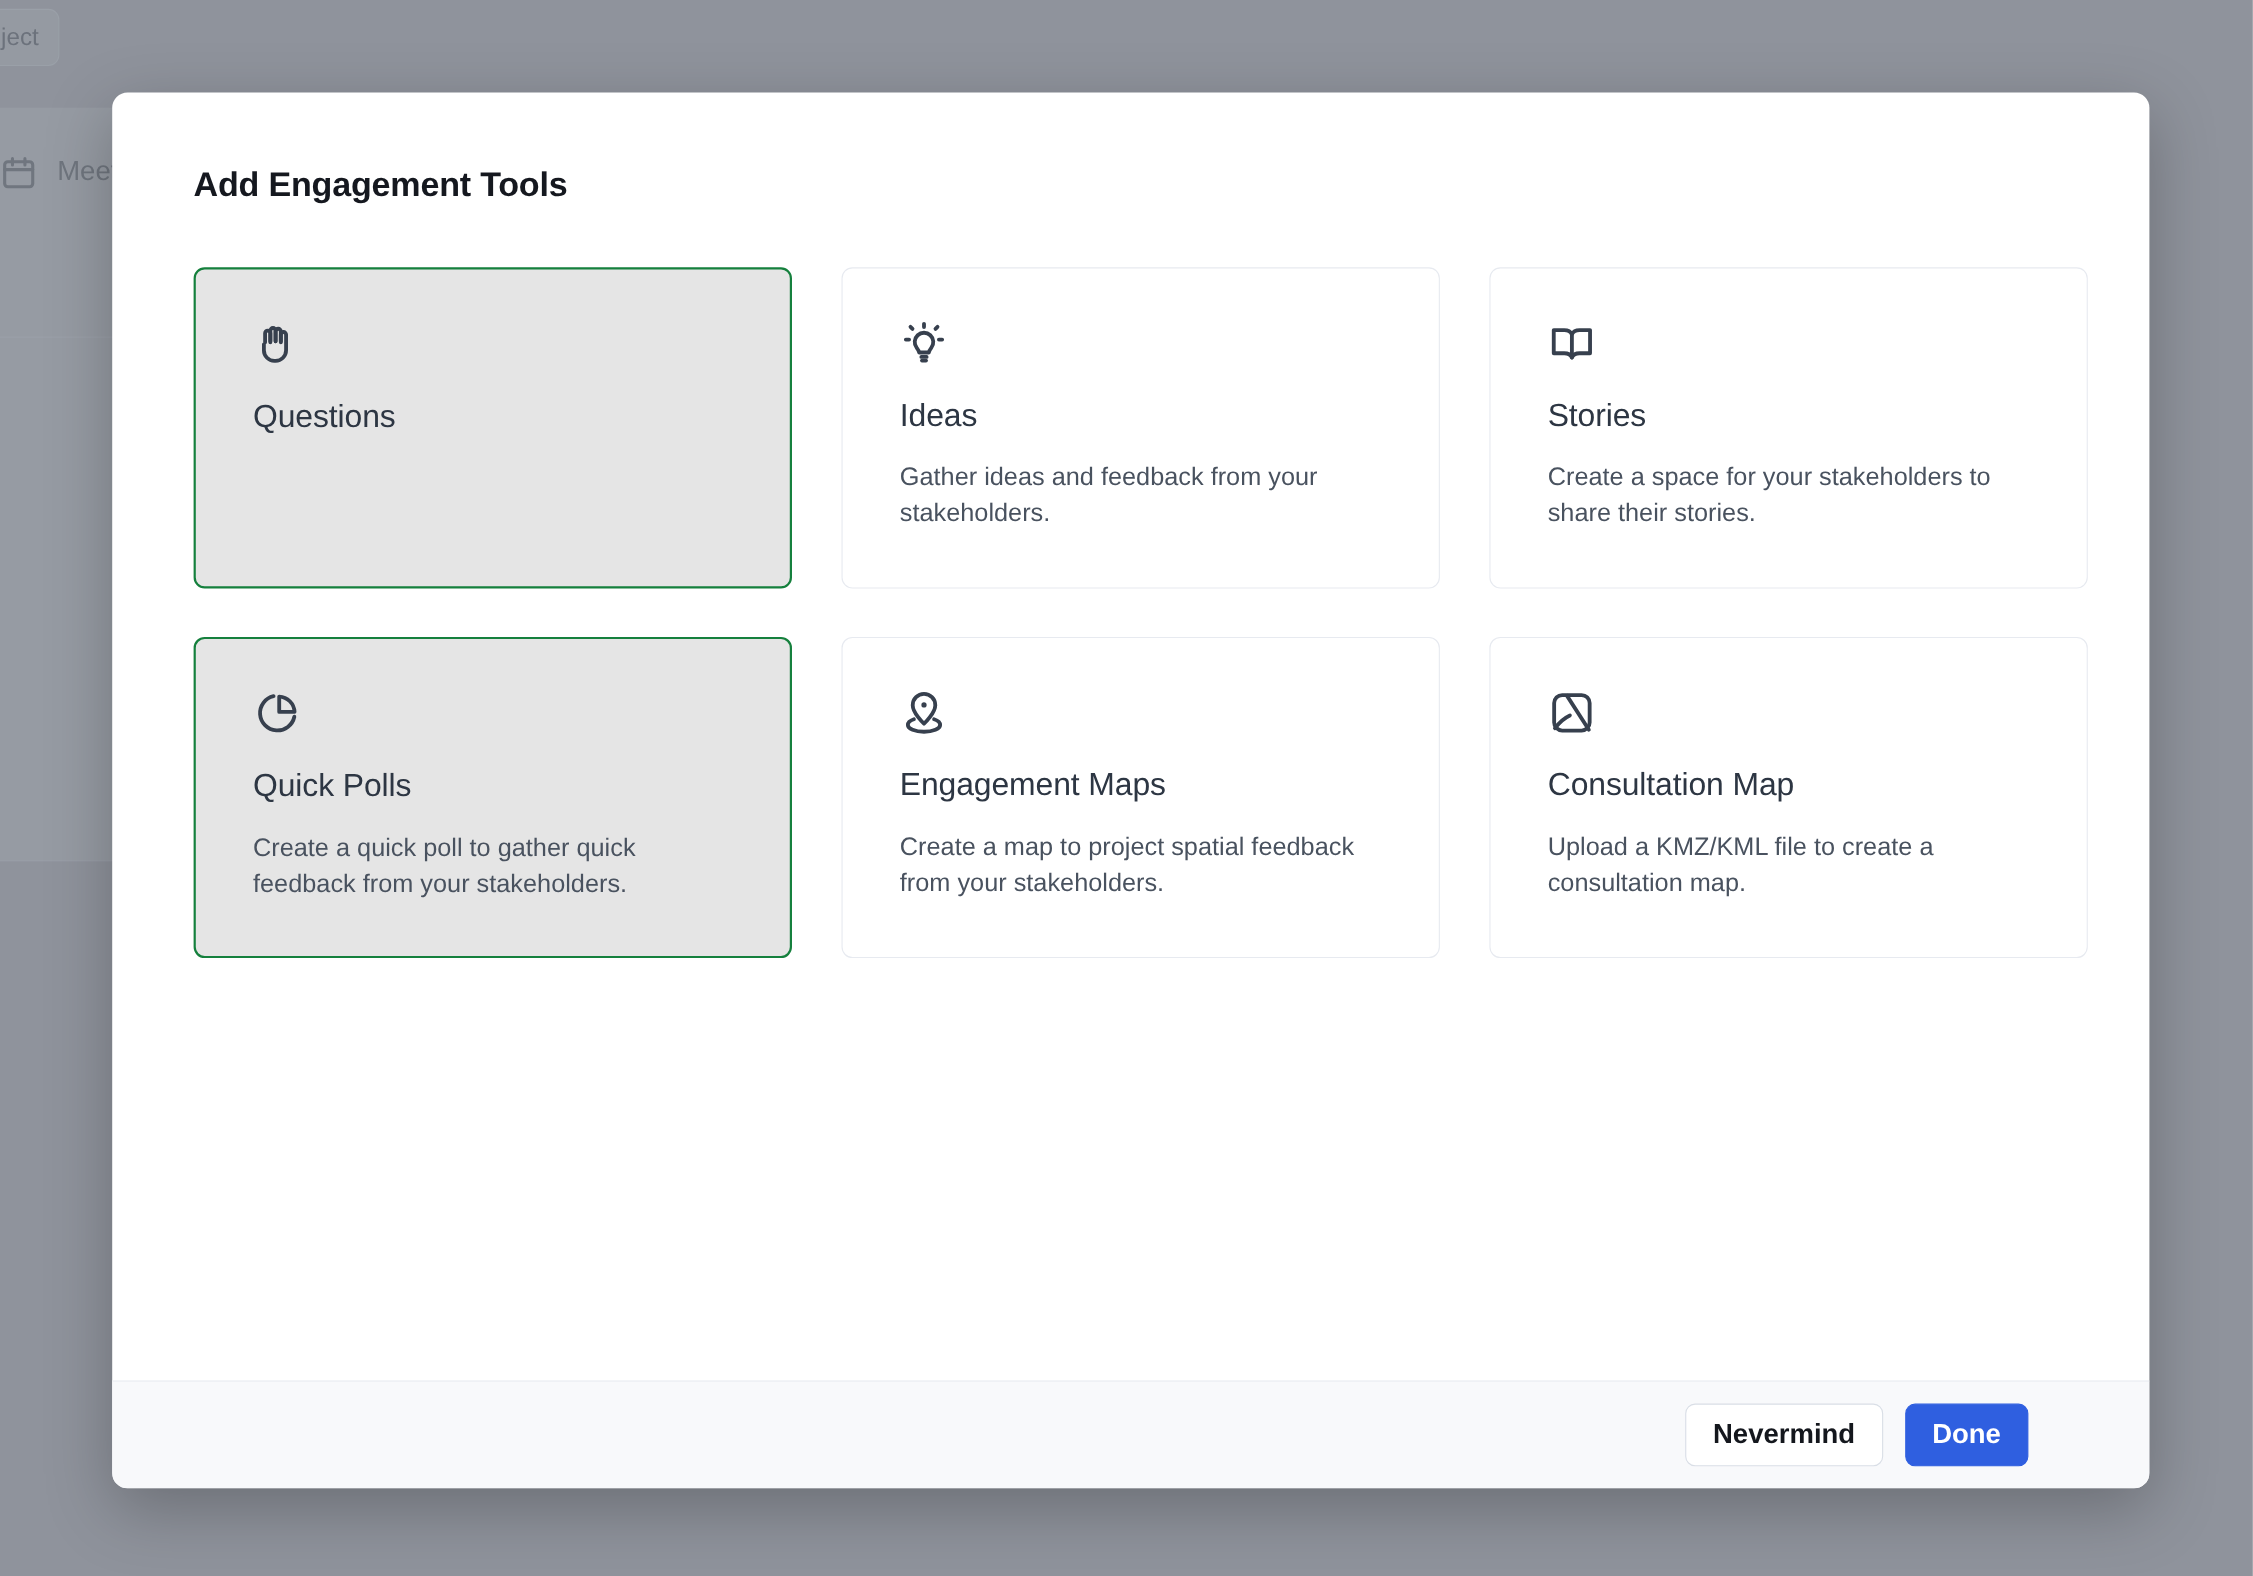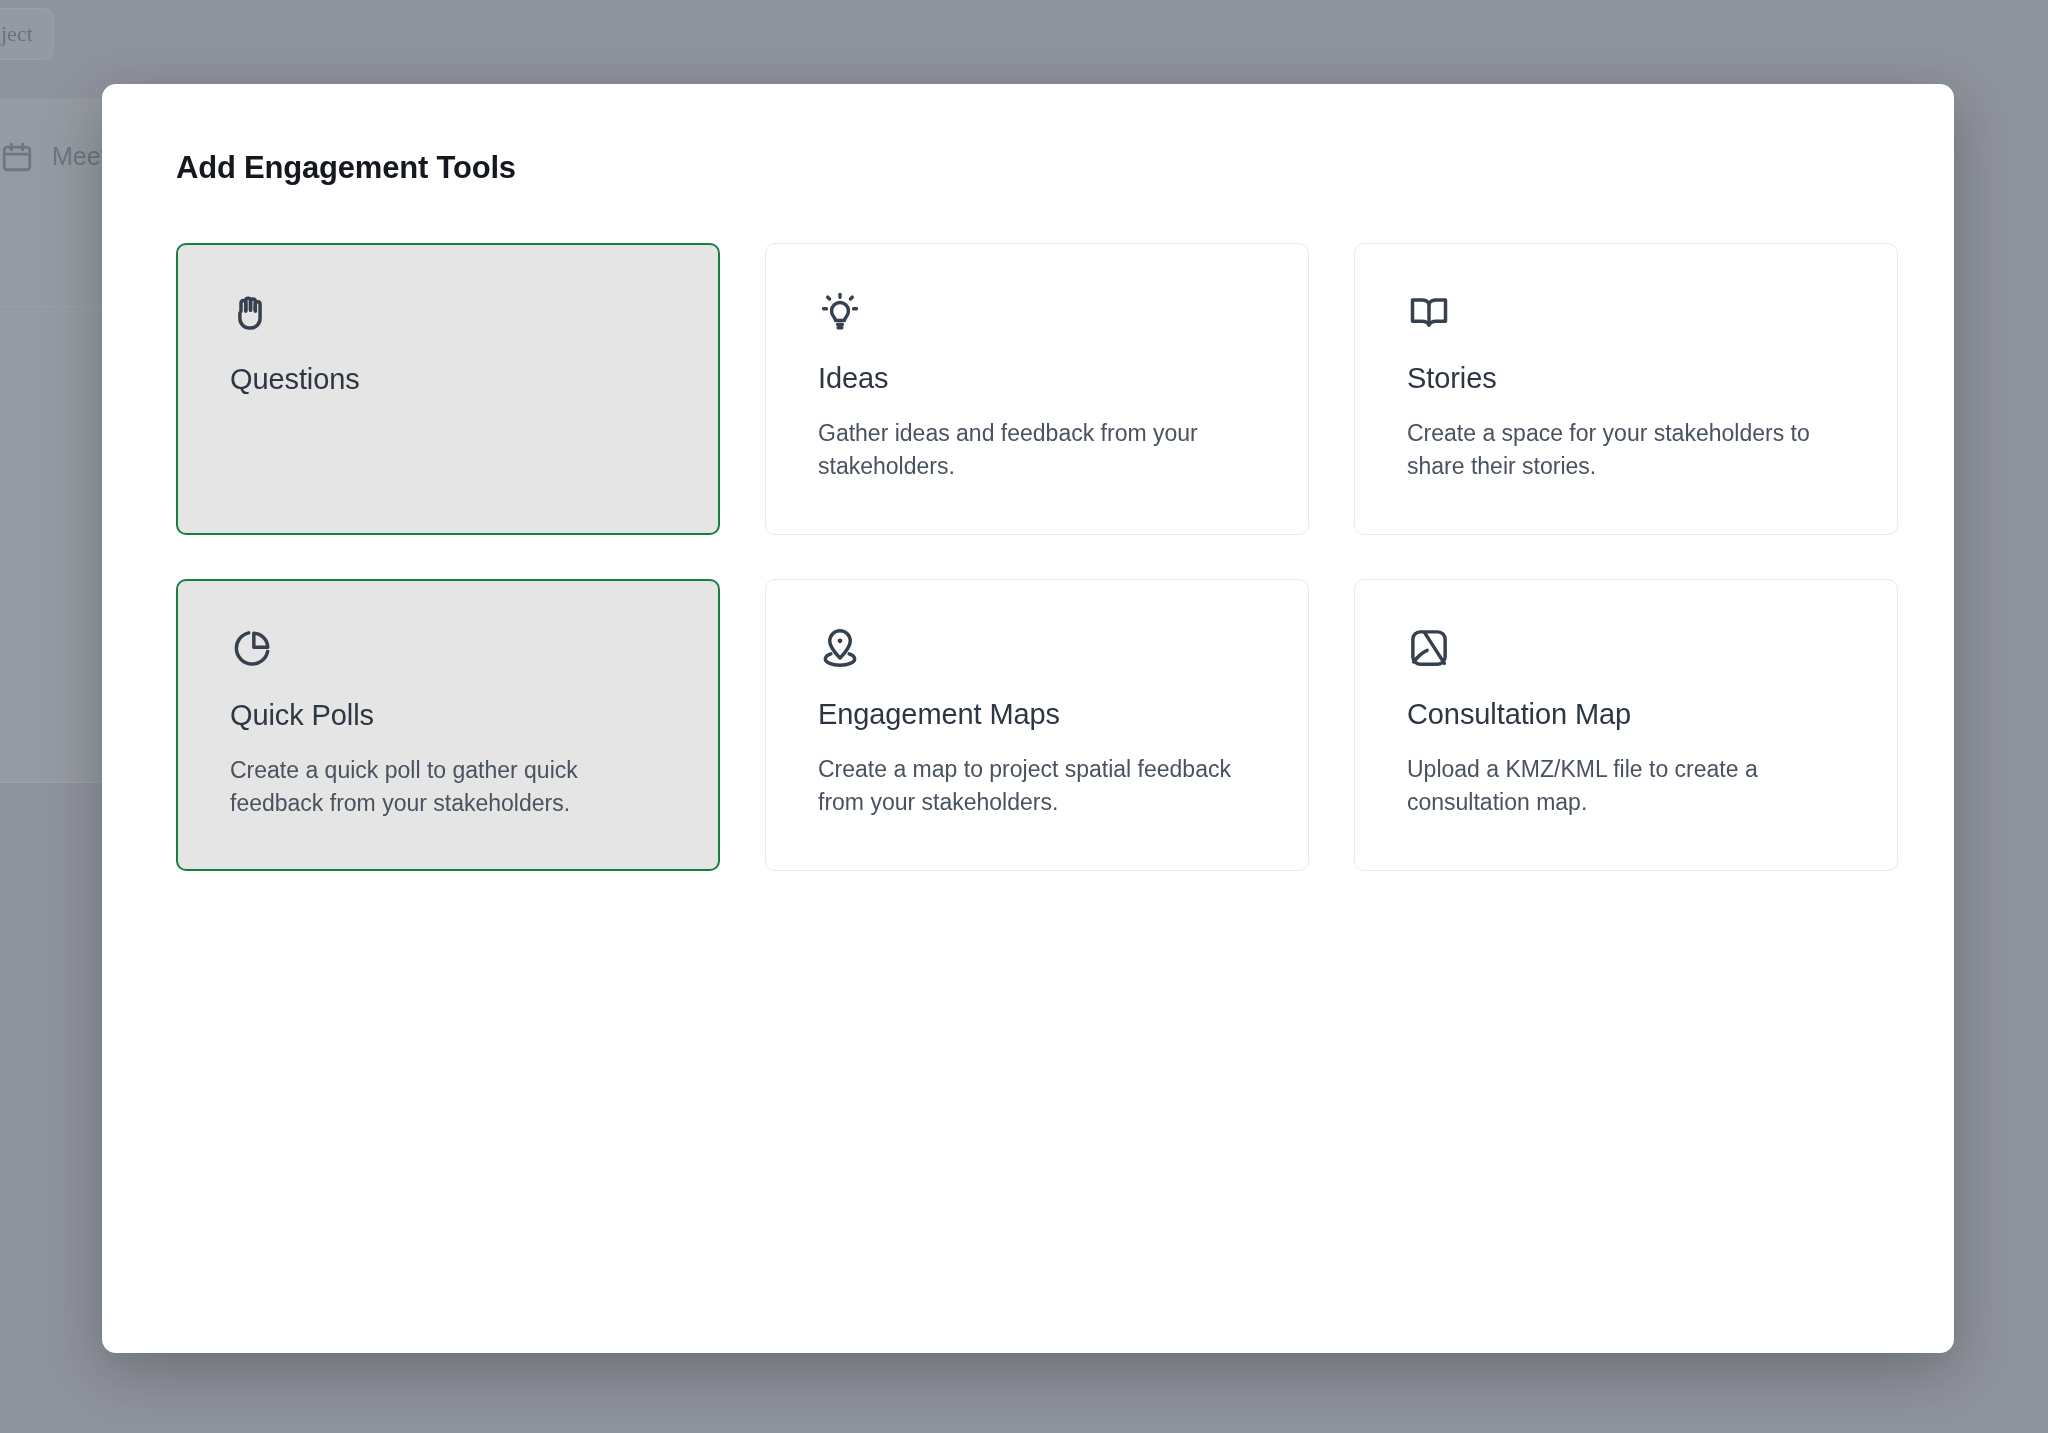--- a/index.html
+++ b/index.html
@@ -17,21 +17,21 @@
   .bg-pill {
     position: absolute;
     left: -46px; top: 8px;
     width: 100px; height: 52px;
     border: 1px solid #9aa0a8;
     border-radius: 10px;
     background: #959aa2;
   }
   .bg-pill span {
     position: absolute; left: 46px; top: 12px;
-    font-size: 22px; color: #6c727c; font-family: Liberation Serif, serif;
+    font-size: 22px; color: #6c727c;
   }
   .bg-panel {
     position: absolute;
     left: -40px; top: 98px;
     width: 400px; height: 684px;
     background: #969ba3;
     border-radius: 12px;
   }
   .bg-row {
     position: absolute;
@@ -50,21 +50,21 @@
   }
 
   
   .modal {
     position: absolute;
     left: 102px; top: 84px;
     width: 1852px; height: 1269px;
     background: #ffffff;
     border-radius: 14px;
     box-shadow: 0 18px 60px rgba(0,0,0,0.25);
-    display: flex; flex-direction: row;
+    display: flex; flex-direction: column;
     overflow: hidden;
   }
   .modal-body {
     flex: 1;
     padding: 66px 74px 0 74px;
   }
   .modal-title {
     font-size: 31px;
     font-weight: bold;
     color: #15181f;

